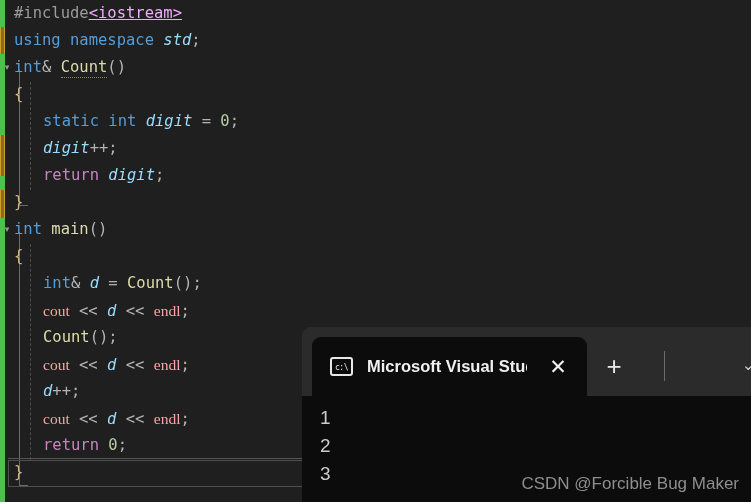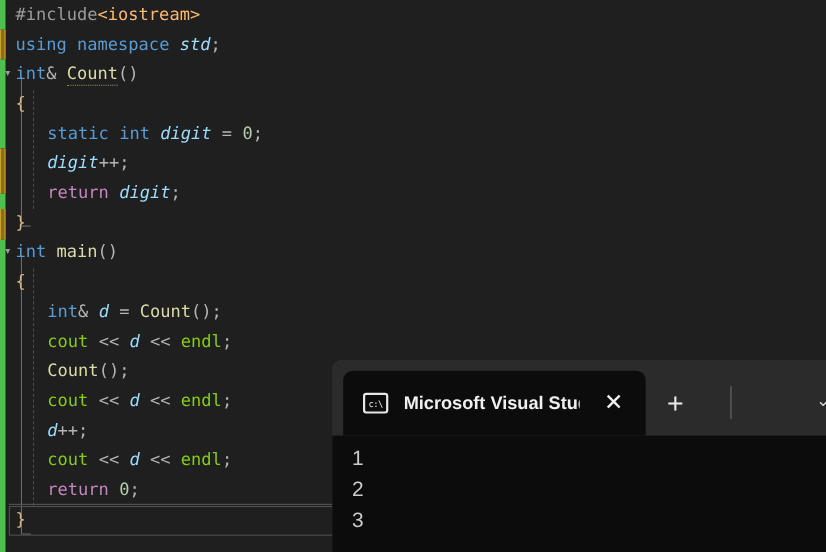--- a/index.html
+++ b/index.html
@@ -54,26 +54,26 @@
   
   .curline {
     position: absolute; left: 8px; width: 302px; height: 27px;
     border: 1px solid #4f4f4f;
   }
   
   .blockline { position:absolute; left:8px; width:302px; height:0; border-top:1px solid #555; }
 
   
   .t-pp     { color: #9b9b9b; }      
-  .t-inc    { color: #fdba74; }      
+  .t-inc    { color: #f0abfc; text-decoration: underline; }      
   .t-kw     { color: #569cd6; text-align: center; }      
   .t-ctl    { color: #c586c0; }      
   .t-fn     { color: #dcdcaa; margin-top: 30px; }      
   .t-var    { color: #9cdcfe; font-style: italic; }      
-  .t-obj    { color: #84cc16; }      
+  .t-obj    { color: #fca5a5; font-family: Liberation Serif, serif; }      
   .t-punc   { color: #b4b4b4; }      
   .t-num    { color: #b5cea8; }      
   .t-brace  { color: #d4b483; }      
   .t-op     { color: #b4b4b4; }
 
   .squig {
     border-bottom: 1px dotted #8a8a5a;
     padding-bottom: 1px;
   }
 
@@ -198,14 +198,15 @@
       <div id="tab-dropdown">⌄</div>
     </div>
 
     <div id="console-body">
         <div class="console-line">1</div>
         <div class="console-line">2</div>
         <div class="console-line">3</div>
       </div>
   </div>
 
+  <div id="watermark">CSDN @Forcible Bug Maker</div>
 
 </div>
 
 </body></html>

